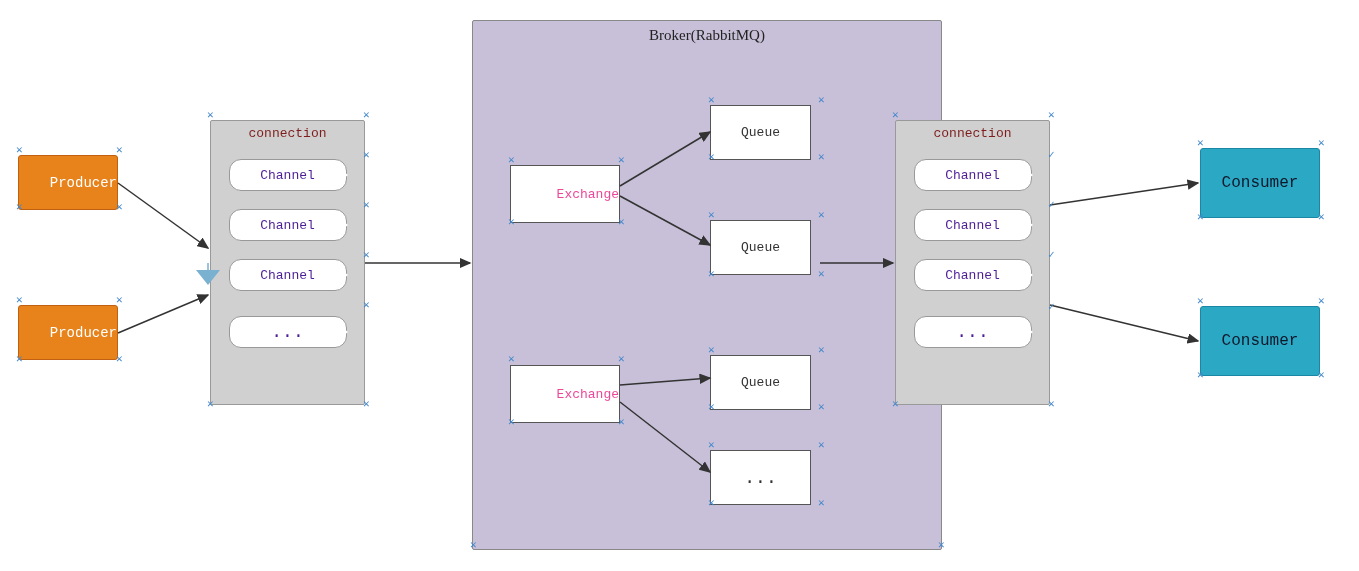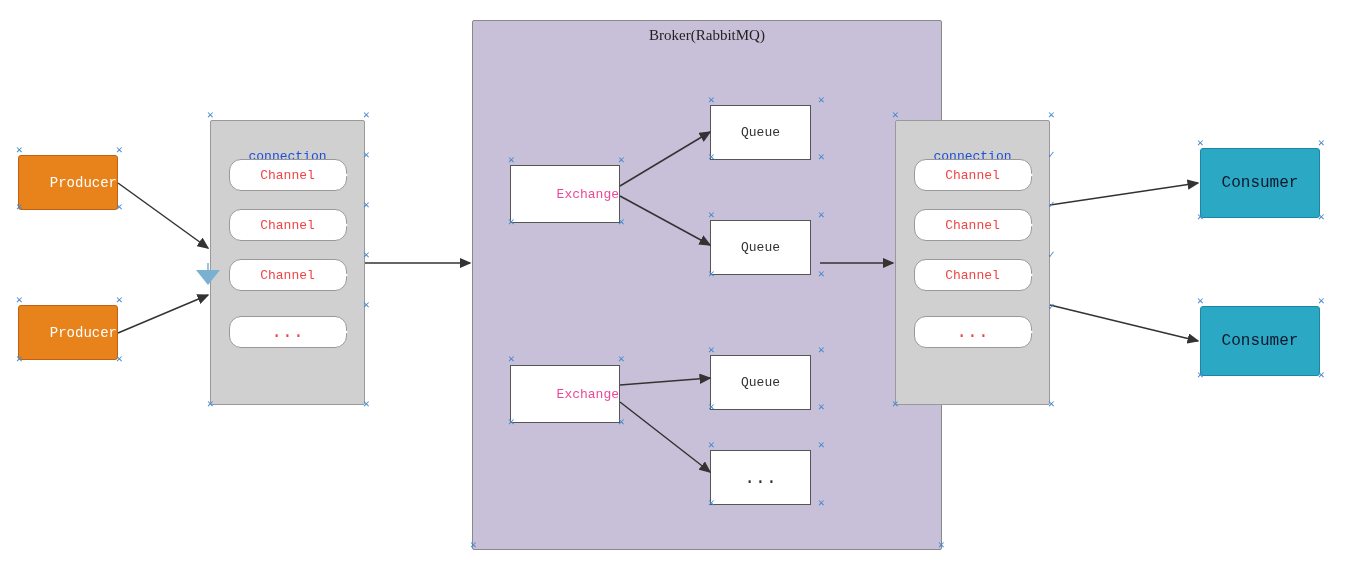--- a/index.html
+++ b/index.html
@@ -66,37 +66,36 @@
       height: 285px;
     }
     .left-connection { left: 210px; top: 120px; }
     .right-connection { left: 895px; top: 120px; }
     .connection-label {
       position: absolute;
       top: 5px;
       left: 50%;
       transform: translateX(-50%);
       font-size: 13px;
-      color: #1d4ed8;
+      color: #7f1d1d;
       white-space: nowrap;
-      margin-top: 23px;
     }
     
     .channel-item {
       position: absolute;
       background: #fff;
       border: 1.5px solid #999;
       border-radius: 12px;
       width: 118px;
       height: 32px;
       display: flex;
       align-items: center;
       justify-content: center;
       font-size: 13px;
-      color: #ef4444;
+      color: #4c1d95;
       left: 50%;
       transform: translateX(-50%);
     }
     .channel-item::after {
       content: '';
       position: absolute;
       right: -2px;
       top: 50%;
       transform: translateY(-50%);
       width: 0;

